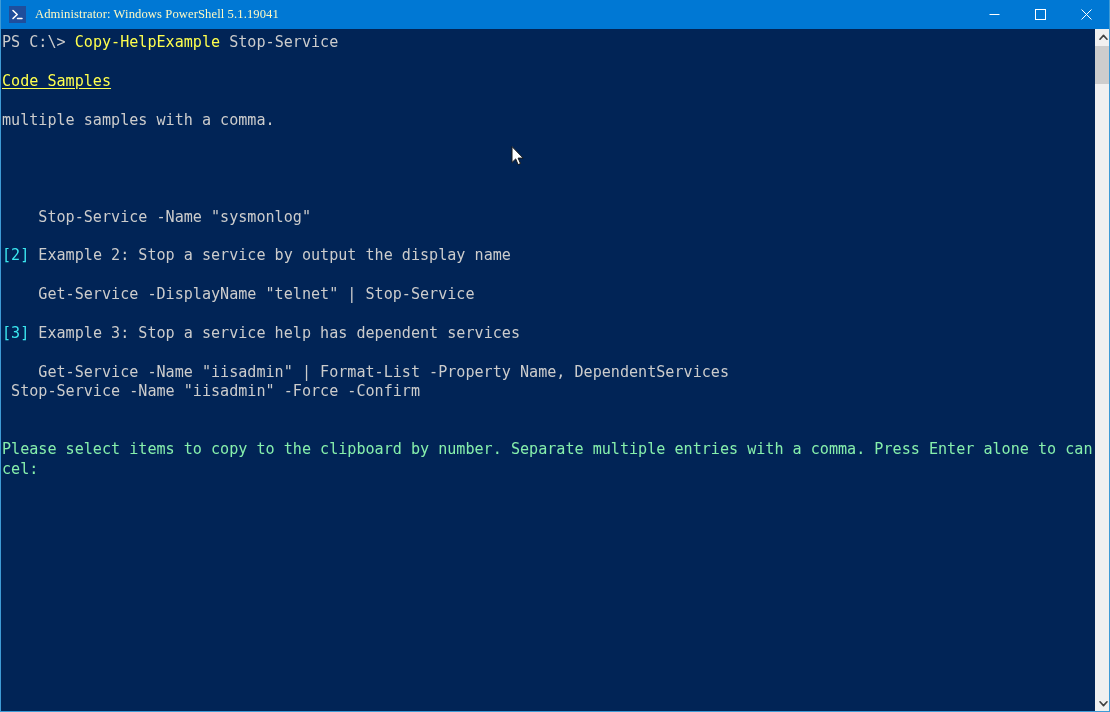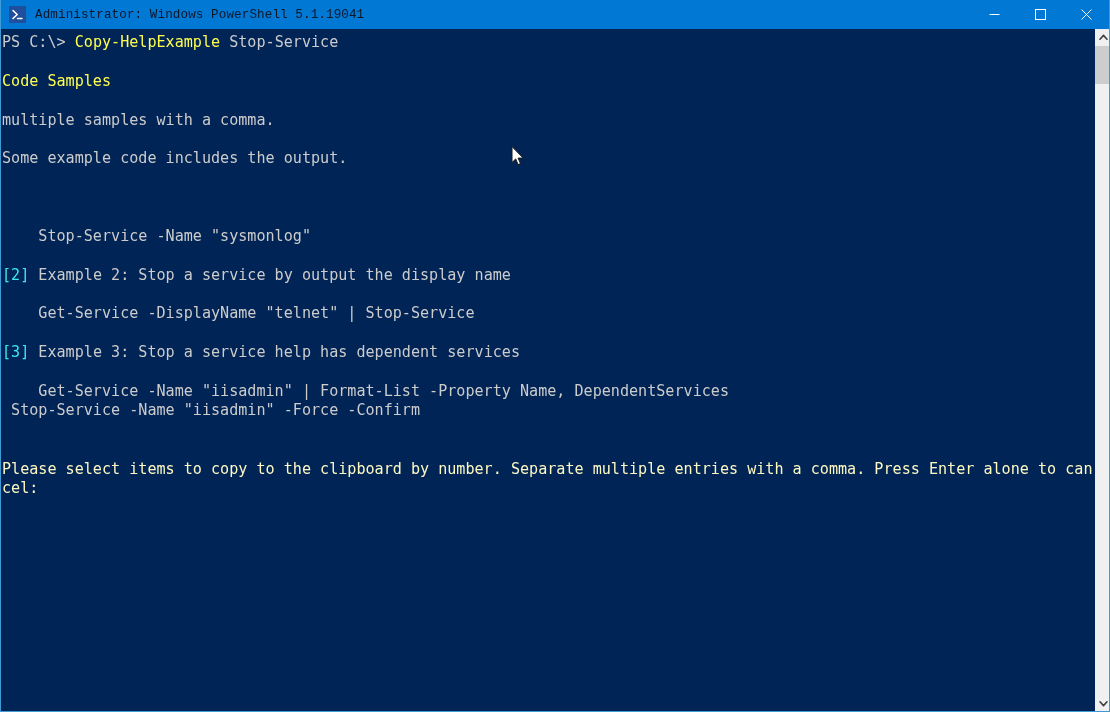--- a/index.html
+++ b/index.html
@@ -43,23 +43,23 @@
     margin-left: 8px;
     margin-right: 9px;
     background: #1f4e9c;
     border-radius: 1px;
     position: relative;
     flex-shrink: 0;
   }
   #titlebar-icon svg { display: block; }
 
   #titlebar-title {
-    font-family: Liberation Mono, monospace;
+    font-family: Liberation Serif, serif;
     font-size: 12.6px;
-    color: #0f172a;
+    color: #fef9c3;
     letter-spacing: 0.1px;
     white-space: nowrap;
   }
 
   #window-controls {
     margin-left: auto;
     display: flex;
     height: 29px;
   }
   .wctl {
@@ -96,22 +96,22 @@
     color: #cccccc;
     white-space: pre;
     letter-spacing: 0px;
     height: 19.4px;
   }
   .line.blank { color: transparent; }
 
   .c-white   { color: #cccccc; }
   .c-yellow2 { color: #ffff4d; }
   .c-cyan    { color: #3be8f0; }
-  .c-green   { color: #fef9c3; }
-  .u-line    { text-underline-offset: 2px; }
+  .c-green   { color: #86efac; }
+  .u-line    { text-decoration: underline; text-underline-offset: 2px; }
 
   
   #scrollbar {
     width: 17px;
     background: #f0f0f0;
     border-left: 1px solid #012456;
     position: relative;
     flex-shrink: 0;
   }
   .sb-btn {
@@ -196,21 +196,20 @@
       <div class="line blank"> </div>
 
       <div class="line"><span class="c-yellow2 u-line">Code Samples</span></div>
 
       <div class="line blank"> </div>
 
       <div class="line">multiple samples with a comma.</div>
 
       <div class="line blank"> </div>
 
-      <div class="line">Some example code includes the output.</div>
 
       <div class="line blank"> </div>
       <div class="line blank"> </div>
 
       <div class="line blank"> </div>
       <div class="line">    Stop-Service -Name "sysmonlog"</div>
       <div class="line blank"> </div>
 
       <div class="line"><span class="c-cyan">[2]</span><span class="c-white"> Example 2: Stop a service by output the display name</span></div>
       <div class="line blank"> </div>

